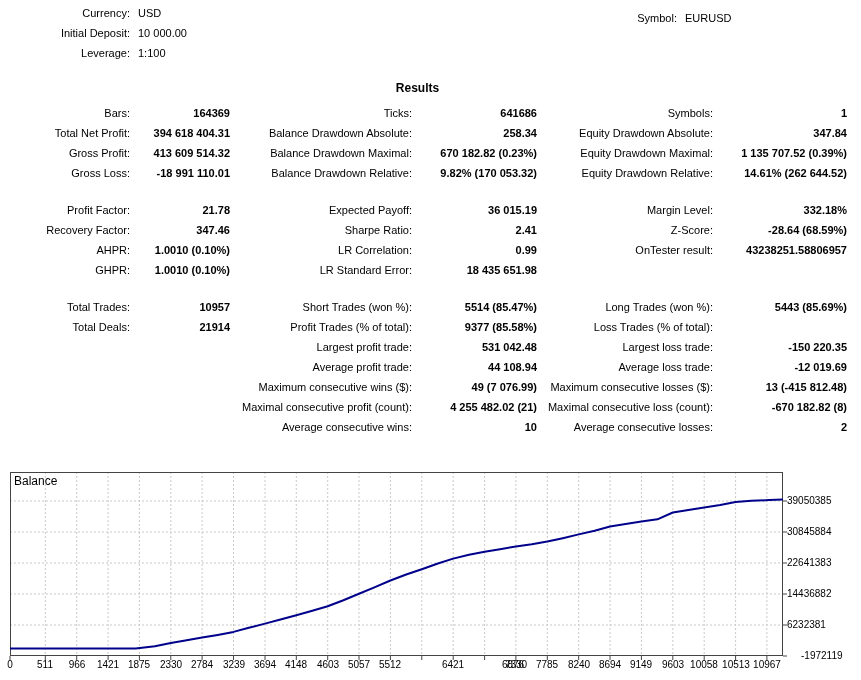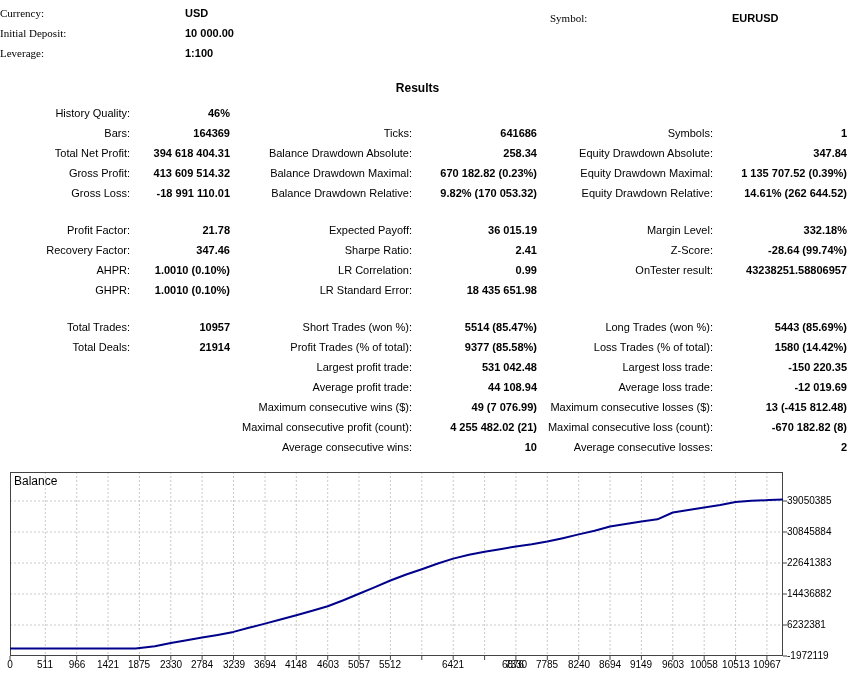--- a/index.html
+++ b/index.html
@@ -2,22 +2,22 @@
 <html><head>
 <meta charset="utf-8">
 <style>
   html,body{margin:0;padding:0;background:#fff;}
   body{width:861px;height:680px;position:relative;font-family:"Liberation Sans",sans-serif;color:#000;overflow:hidden;}
   .page{position:absolute;inset:0;background:#fff;}
   .hdr-left{position:absolute;left:0;top:3px;}
   .hdr-right{position:absolute;left:550px;top:8px;}
   .hrow{display:grid;grid-template-columns:130px auto;height:20px;line-height:20px;font-size:11px;}
   .hrow2{display:grid;grid-template-columns:127px auto;height:20px;line-height:20px;font-size:11px;}
-  .hl{font-family:Liberation Serif, serif;}
-  .hv{font-weight:bold;padding-left:8px;white-space:nowrap;margin-left:47px;}
+  .hl{text-align:right;}
+  .hv{font-weight:normal;padding-left:8px;white-space:nowrap;}
   .results-title{position:absolute;left:0;top:78px;width:835px;height:20px;line-height:20px;text-align:center;font-weight:bold;font-size:12px;}
   .stats{position:absolute;left:0;top:103px;width:847px;}
   .sgroup{margin-bottom:17px;}
   .srow{display:grid;grid-template-columns:130px 100px 182px 125px 176px 134px;height:20px;line-height:20px;font-size:11px;}
   .sl{text-align:right;white-space:nowrap;}
   .sv{text-align:right;font-weight:bold;white-space:nowrap;}
   .chart-region{position:absolute;left:0;top:472px;width:861px;height:205px;}
   #chart-svg{position:absolute;left:0;top:0;}
   .balance-label{position:absolute;left:14px;top:2px;font-size:12px;}
   .ylab{position:absolute;left:787px;height:12px;line-height:12px;font-size:10px;white-space:nowrap;}
@@ -44,28 +44,20 @@
   <div class="hdr-right" id="hdr-right">
       <div class="hrow2">
         <span class="hl">Symbol:</span>
         <span class="hv">EURUSD</span>
       </div>
     </div>
   <div class="results-title">Results</div>
   <div class="stats" id="stats">
       <div class="sgroup">
         <div class="srow">
-          <span class="sl">History Quality:</span>
-          <span class="sv">46%</span>
-          <span class="sl"></span>
-          <span class="sv"></span>
-          <span class="sl"></span>
-          <span class="sv"></span>
-        </div>
-        <div class="srow">
           <span class="sl">Bars:</span>
           <span class="sv">164369</span>
           <span class="sl">Ticks:</span>
           <span class="sv">641686</span>
           <span class="sl">Symbols:</span>
           <span class="sv">1</span>
         </div>
         <div class="srow">
           <span class="sl">Total Net Profit:</span>
           <span class="sv">394 618 404.31</span>
@@ -99,21 +91,21 @@
           <span class="sv">36 015.19</span>
           <span class="sl">Margin Level:</span>
           <span class="sv">332.18%</span>
         </div>
         <div class="srow">
           <span class="sl">Recovery Factor:</span>
           <span class="sv">347.46</span>
           <span class="sl">Sharpe Ratio:</span>
           <span class="sv">2.41</span>
           <span class="sl">Z-Score:</span>
-          <span class="sv">-28.64 (99.74%)</span>
+          <span class="sv">-28.64 (68.59%)</span>
         </div>
         <div class="srow">
           <span class="sl">AHPR:</span>
           <span class="sv">1.0010 (0.10%)</span>
           <span class="sl">LR Correlation:</span>
           <span class="sv">0.99</span>
           <span class="sl">OnTester result:</span>
           <span class="sv">43238251.58806957</span>
         </div>
         <div class="srow">
@@ -133,21 +125,20 @@
           <span class="sv">5514 (85.47%)</span>
           <span class="sl">Long Trades (won %):</span>
           <span class="sv">5443 (85.69%)</span>
         </div>
         <div class="srow">
           <span class="sl">Total Deals:</span>
           <span class="sv">21914</span>
           <span class="sl">Profit Trades (% of total):</span>
           <span class="sv">9377 (85.58%)</span>
           <span class="sl">Loss Trades (% of total):</span>
-          <span class="sv">1580 (14.42%)</span>
         </div>
         <div class="srow">
           <span class="sl"></span>
           <span class="sv"></span>
           <span class="sl">Largest profit trade:</span>
           <span class="sv">531 042.48</span>
           <span class="sl">Largest loss trade:</span>
           <span class="sv">-150 220.35</span>
         </div>
         <div class="srow">
@@ -248,21 +239,21 @@
         <line x1="783" y1="184.0" x2="787" y2="184.0" stroke="#444444" stroke-width="1"></line>
         <rect x="10.5" y="0.5" width="772" height="183" fill="none" stroke="#444444" stroke-width="1"></rect>
         <polyline points="10.0,176.5 44.5,176.5 79.0,176.5 113.5,176.5 135.6,176.5 154.9,174.3 170.8,170.9 186.7,168.2 202.1,165.6 217.7,162.9 233.5,159.9 248.8,155.8 265.0,151.6 280.5,147.5 296.3,143.3 312.3,138.8 327.7,134.2 343.4,128.2 359.0,121.8 374.4,115.3 390.4,108.5 406.2,102.5 421.8,97.2 437.9,91.5 453.2,86.6 469.0,82.8 484.6,79.8 500.0,77.2 515.9,74.5 531.8,72.3 547.3,69.6 562.8,66.2 578.7,62.4 594.6,58.7 610.0,54.5 625.6,51.9 641.4,49.6 657.4,47.3 672.8,40.5 688.4,37.9 704.2,35.6 720.2,33.0 735.6,29.9 751.3,28.8 769.2,28.1 783.0,27.5" fill="none" stroke="#00008B" stroke-width="2" stroke-linejoin="round"></polyline>
       </svg>
     <span class="balance-label">Balance</span>
   <span class="ylab" style="top: 23px;">39050385</span>
       <span class="ylab" style="top: 54px;">30845884</span>
       <span class="ylab" style="top: 85px;">22641383</span>
       <span class="ylab" style="top: 116px;">14436882</span>
       <span class="ylab" style="top: 147px;">6232381</span>
-      <span class="ylab" style="top: 178px;">-1972119</span>
+      <span class="ylab" style="top: 178px; margin-left: 14px;">-1972119</span>
       <span class="xlab" style="left: -12px;">0</span>
       <span class="xlab" style="left: 23px;">511</span>
       <span class="xlab" style="left: 55px;">966</span>
       <span class="xlab" style="left: 86px;">1421</span>
       <span class="xlab" style="left: 117px;">1875</span>
       <span class="xlab" style="left: 149px;">2330</span>
       <span class="xlab" style="left: 180px;">2784</span>
       <span class="xlab" style="left: 212px;">3239</span>
       <span class="xlab" style="left: 243px;">3694</span>
       <span class="xlab" style="left: 274px;">4148</span>

